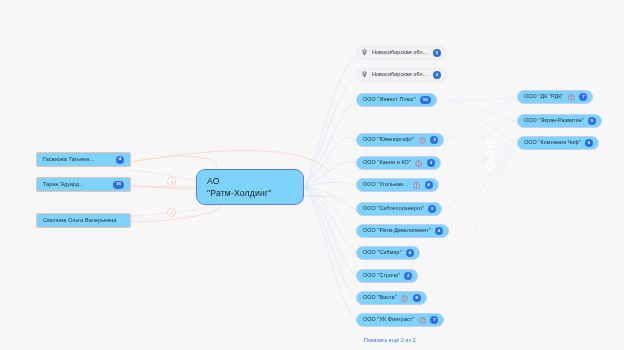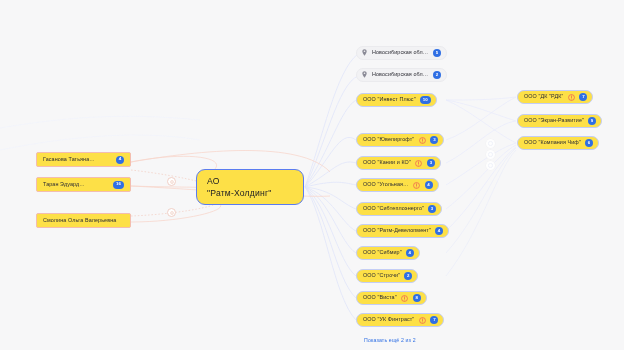--- a/index.html
+++ b/index.html
@@ -10,21 +10,21 @@
     -webkit-font-smoothing:antialiased;
   }
   #canvas{position:relative;width:624px;height:350px;}
   #edges{position:absolute;left:0;top:0;width:624px;height:350px;}
 
   
   .node{
     position:absolute;
     display:flex;align-items:center;gap:4px;
     box-sizing:border-box;
-    background:#fde047;
+    background:#7dd3fc;
     white-space:nowrap;
   }
   .node .lbl{
     font-size:5.4px;letter-spacing:.1px;color:#2b2b33;line-height:1;
     overflow:hidden;text-overflow:ellipsis;
   }
 
   
   .pill{
     border:1px solid #c3cdf5;

